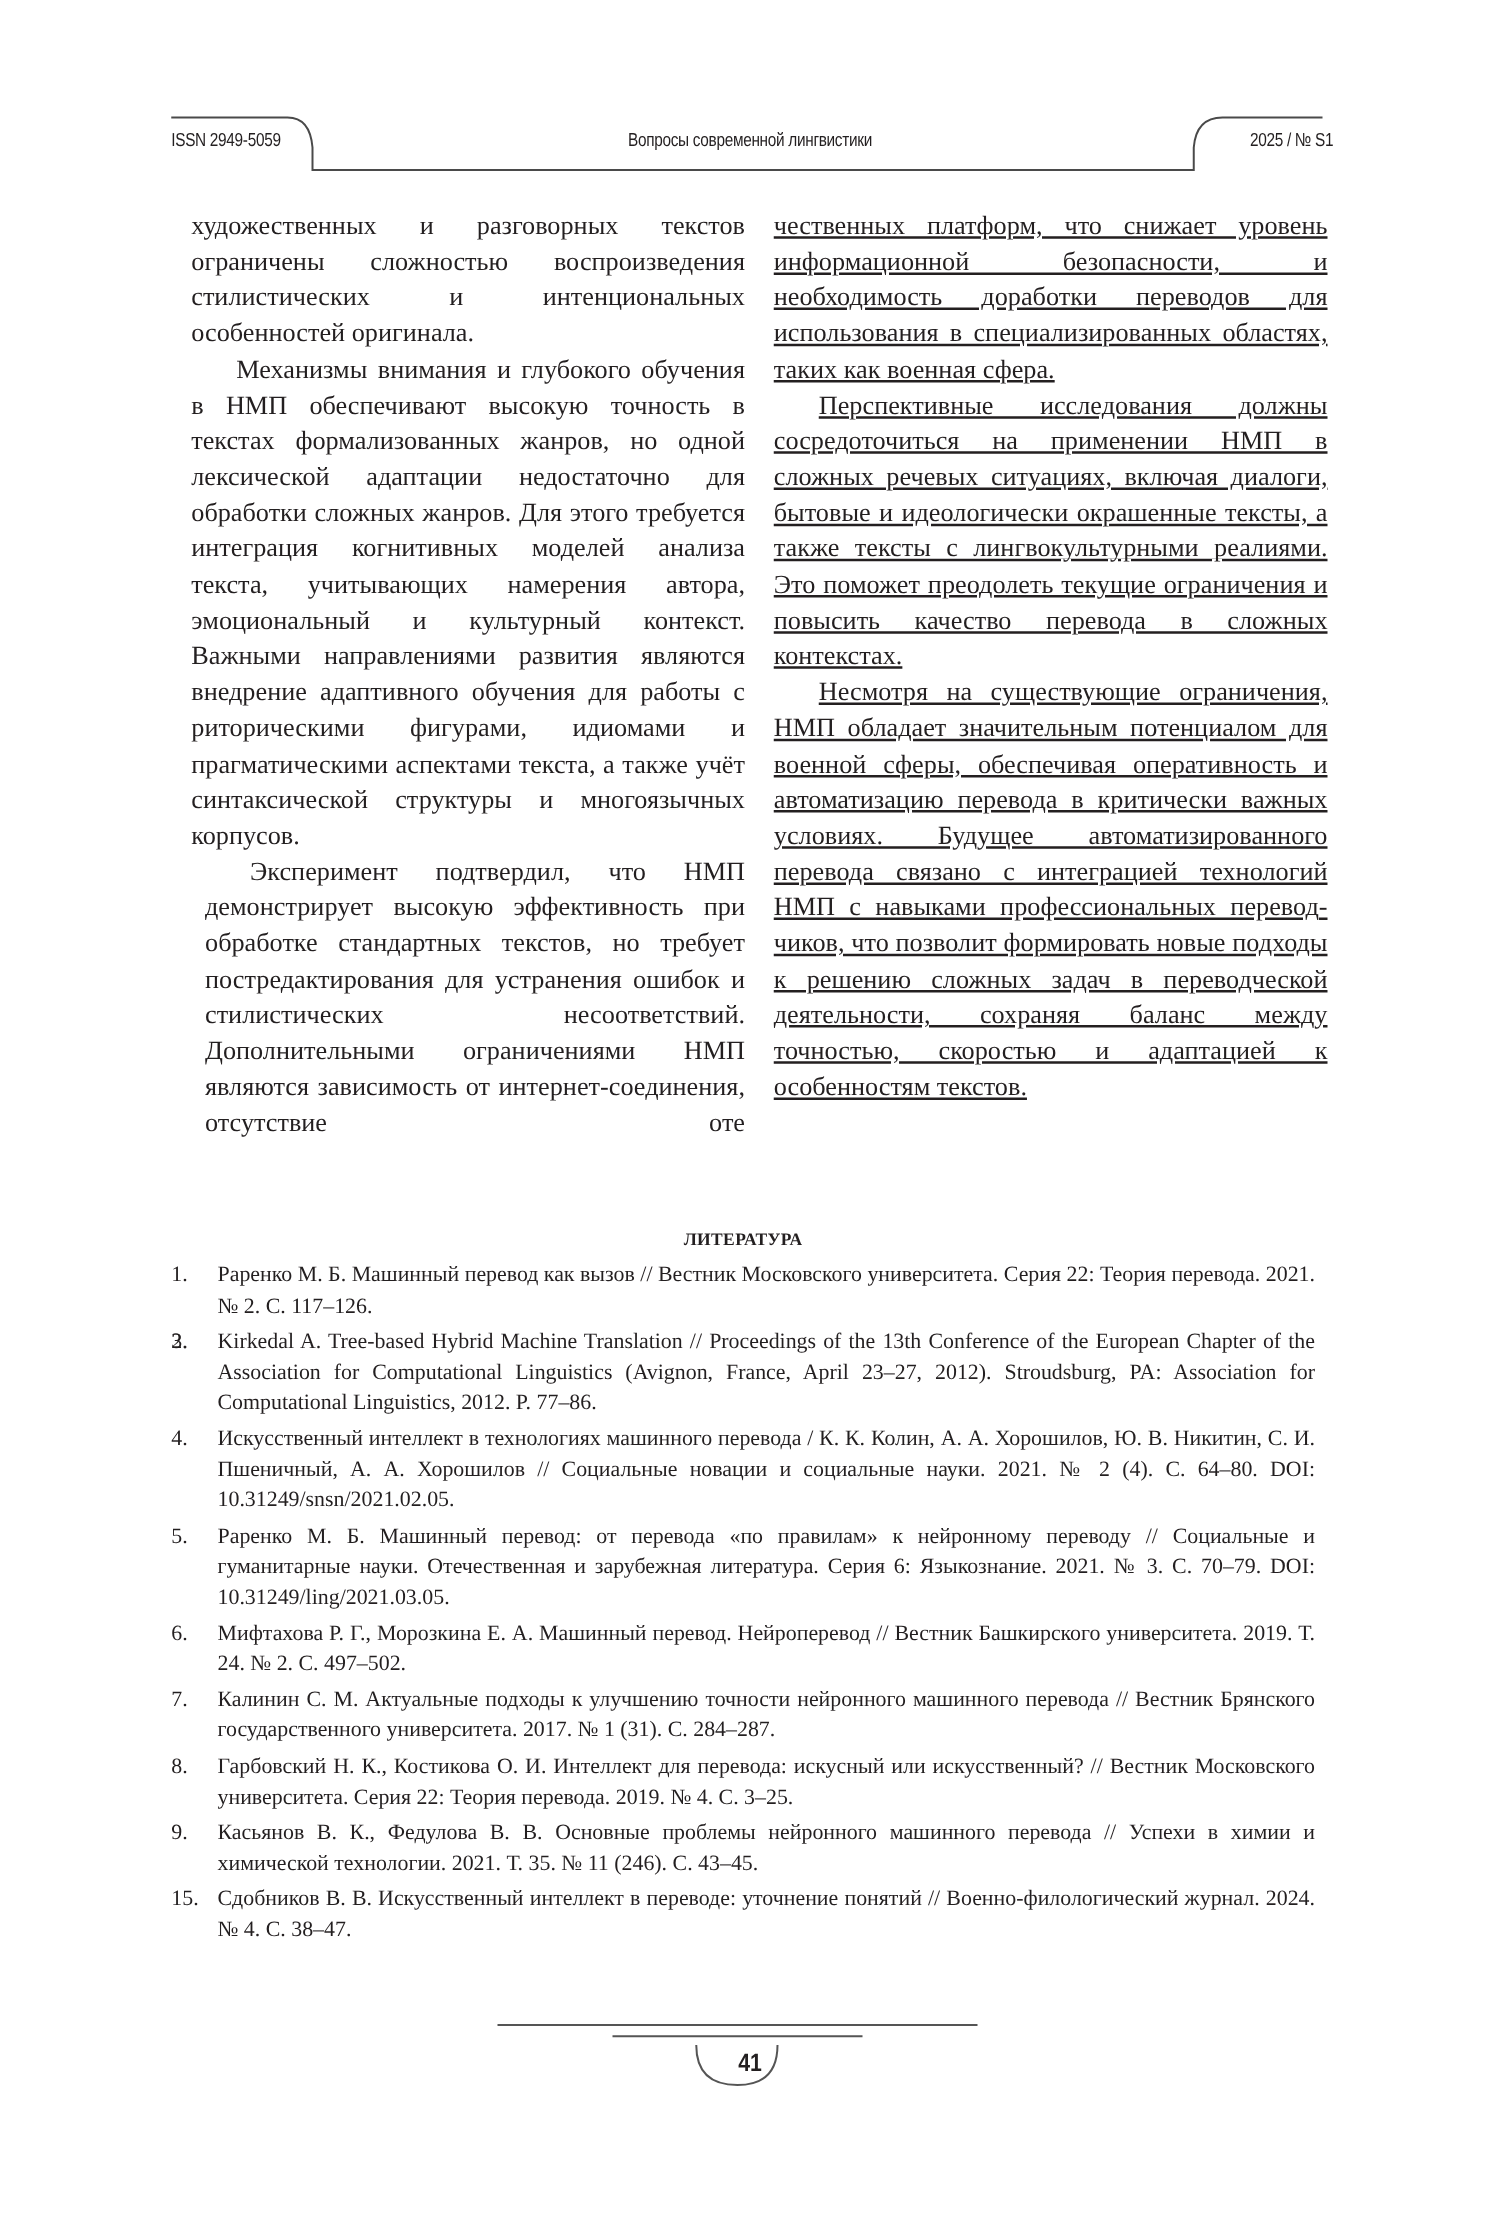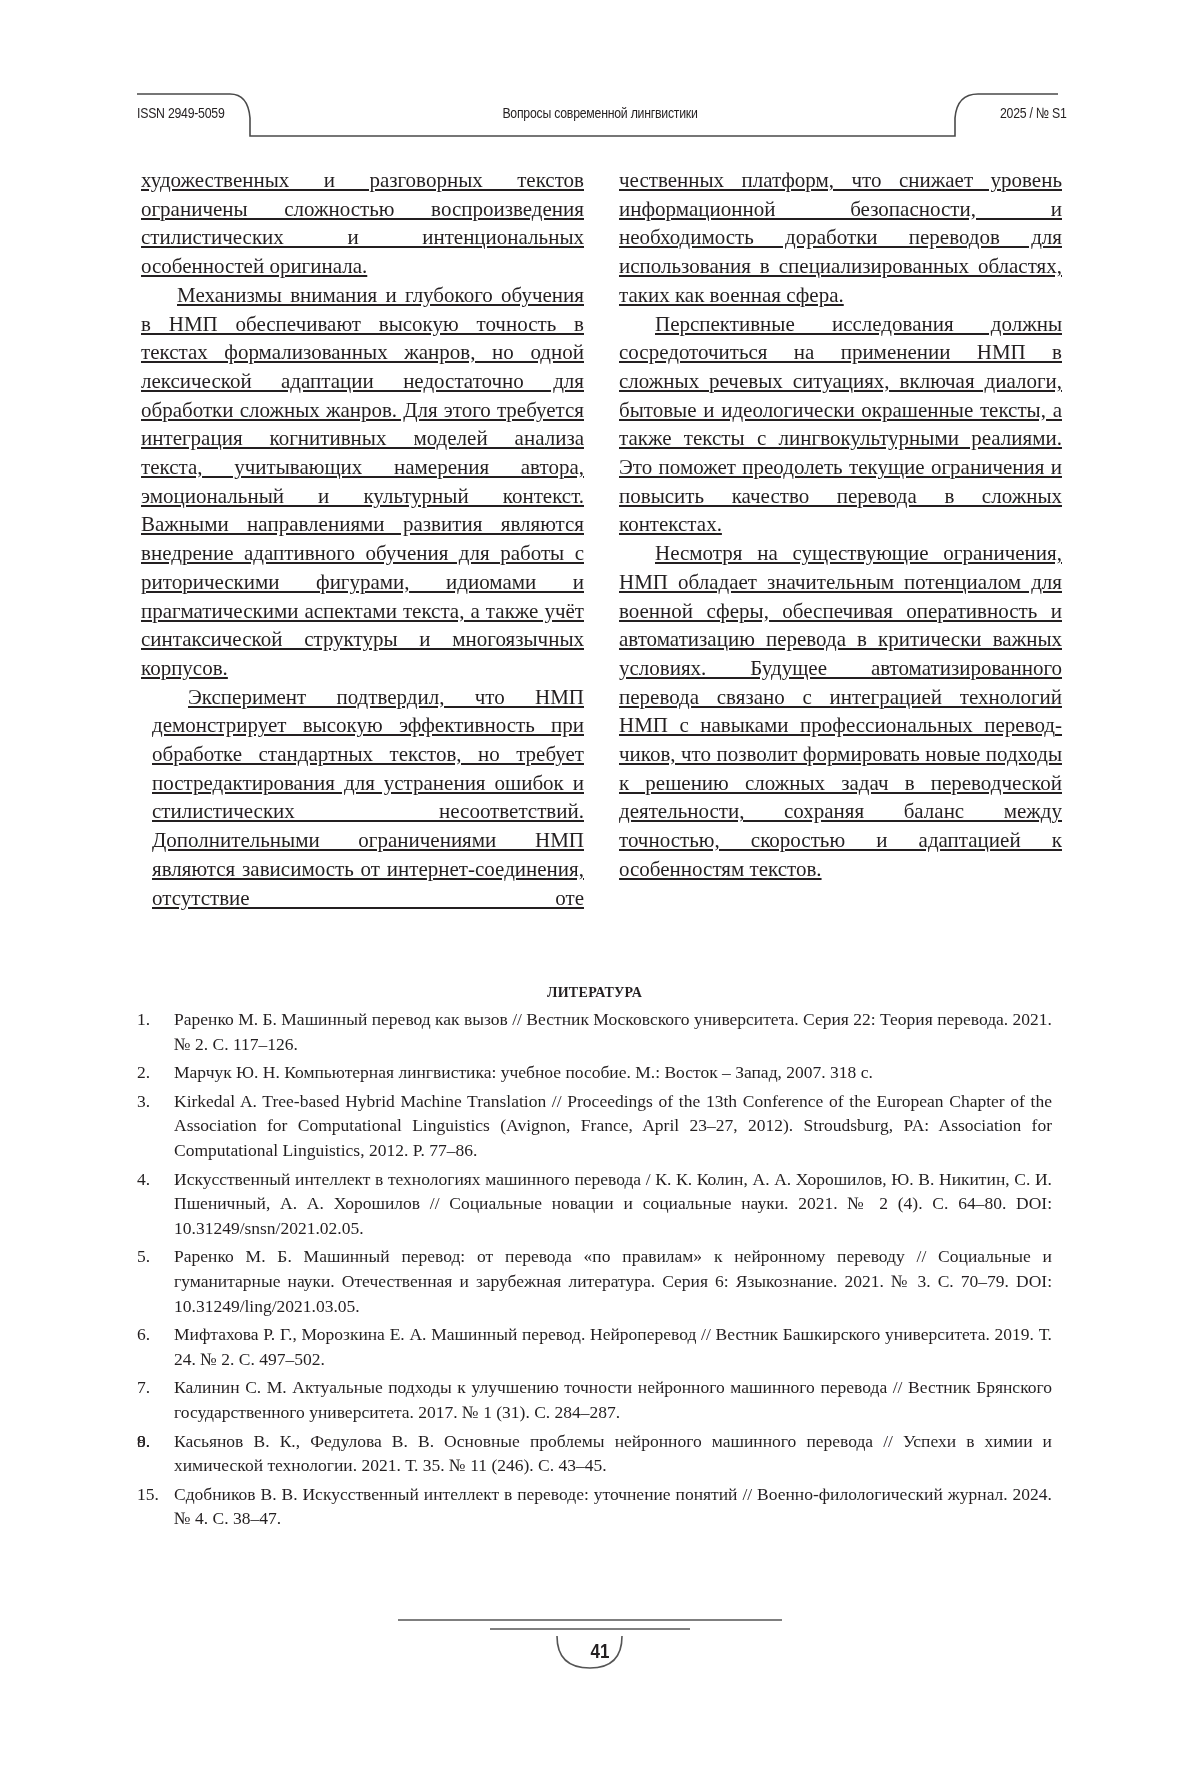--- a/index.html
+++ b/index.html
@@ -22,21 +22,21 @@
   .hdr-journal { left: 0; width: 1200px; text-align: center; transform-origin: center center; }
   .hdr-issue { left: 1000px; }
 
   
   .columns { position: absolute; left: 137px; top: 166px; width: 915px; height: 800px; }
   .col {
     position: absolute; top: 0; width: 443px;
     font-size: 21px; line-height: 28.7px;
     text-align: justify; hyphens: manual;
   }
-  .col-left { left: 4px; text-decoration: underline; }
+  .col-left { left: 16px; }
   .col-right { left: 482px; text-decoration: underline; }
   .col p { margin: 0; }
   .col p.indent { text-indent: 36px; }
   .col p.cont { text-indent: 0; }
 
   
   .refs { position: absolute; left: 137px; top: 985px; width: 915px; }
   .refs-title {
     text-align: center; font-weight: bold; font-size: 14px;
     margin: 0 0 6px 0; letter-spacing: 0.3px;
@@ -81,27 +81,27 @@
     <p class="cont">чественных платформ, что снижает уро­вень информационной безопасности, и необходимость доработки переводов для использования в специализированных областях, таких как военная сфера.</p>
     <p class="indent">Перспективные исследования долж­ны сосредоточиться на применении НМП в сложных речевых ситуациях, включая диалоги, бытовые и идеологиче­ски окрашенные тексты, а также тексты с лингвокультурными реалиями. Это по­может преодолеть текущие ограничения и повысить качество перевода в сложных контекстах.</p>
     <p class="indent">Несмотря на существующие ограни­чения, НМП обладает значительным по­тенциалом для военной сферы, обеспе­чивая оперативность и автоматизацию перевода в критически важных условиях. Будущее автоматизированного перевода связано с интеграцией технологий НМП с навыками профессиональных перевод­чиков, что позволит формировать но­вые подходы к решению сложных задач в переводческой деятельности, сохраняя баланс между точностью, скоростью и адаптацией к особенностям текстов.</p>
   </div>
 </div>
 
 <div class="refs">
   <h2 class="refs-title">ЛИТЕРАТУРА</h2>
   <ol class="ref-list">
     <li class="ref-item"><span class="ref-num">1.</span><span>Раренко М. Б. Машинный перевод как вызов // Вестник Московского университета. Серия 22: Теория перевода. 2021. № 2. С. 117–126.</span></li>
-    <li class="ref-item"><span class="ref-num">2.</span><span>Марчук Ю. Н. Компьютерная лингвистика: учебное пособие. М.: Восток – Запад, 2007. 318 с.</span></li>
+    <li class="ref-item"><span class="ref-num">2.</span></li>
     <li class="ref-item"><span class="ref-num">3.</span><span>Kirkedal A. Tree-based Hybrid Machine Translation // Proceedings of the 13th Conference of the European Chapter of the Association for Computational Linguistics (Avignon, France, April 23–27, 2012). Stroudsburg, PA: Association for Computational Linguistics, 2012. P. 77–86.</span></li>
     <li class="ref-item"><span class="ref-num">4.</span><span>Искусственный интеллект в технологиях машинного перевода / К. К. Колин, А. А. Хорошилов, Ю. В. Никитин, С. И. Пшеничный, А. А. Хорошилов // Социальные новации и социальные на­уки. 2021. № 2 (4). С. 64–80. DOI: 10.31249/snsn/2021.02.05.</span></li>
     <li class="ref-item"><span class="ref-num">5.</span><span>Раренко М. Б. Машинный перевод: от перевода «по правилам» к нейронному переводу // Со­циальные и гуманитарные науки. Отечественная и зарубежная литература. Серия 6: Языкоз­нание. 2021. № 3. С. 70–79. DOI: 10.31249/ling/2021.03.05.</span></li>
     <li class="ref-item"><span class="ref-num">6.</span><span>Мифтахова Р. Г., Морозкина Е. А. Машинный перевод. Нейроперевод // Вестник Башкирского университета. 2019. Т. 24. № 2. С. 497–502.</span></li>
     <li class="ref-item"><span class="ref-num">7.</span><span>Калинин С. М. Актуальные подходы к улучшению точности нейронного машинного перево­да // Вестник Брянского государственного университета. 2017. № 1 (31). С. 284–287.</span></li>
-    <li class="ref-item"><span class="ref-num">8.</span></li>
+    <li class="ref-item"><span class="ref-num">8.</span><span>Гарбовский Н. К., Костикова О. И. Интеллект для перевода: искусный или искусственный? // Вестник Московского университета. Серия 22: Теория перевода. 2019. № 4. С. 3–25.</span></li>
     <li class="ref-item"><span class="ref-num">9.</span><span>Касьянов В. К., Федулова В. В. Основные проблемы нейронного машинного перевода // Успехи в химии и химической технологии. 2021. Т. 35. № 11 (246). С. 43–45.</span></li>
     <li class="ref-item"><span class="ref-num">15.</span><span>Сдобников В. В. Искусственный интеллект в переводе: уточнение понятий // Военно-филоло­гический журнал. 2024. № 4. С. 38–47.</span></li>
   </ol>
 </div>
 
 <div class="footer">
   <svg width="1200" height="100" style="position:absolute;left:0;top:0;">
     <line x1="398" y1="20" x2="782" y2="20" stroke="#555" stroke-width="1.6"></line>
     <line x1="490" y1="29" x2="690" y2="29" stroke="#555" stroke-width="1.6"></line>
     <path d="M 557 36 Q 557 68 590 68 Q 622 68 622 36" fill="none" stroke="#555" stroke-width="1.6"></path>

